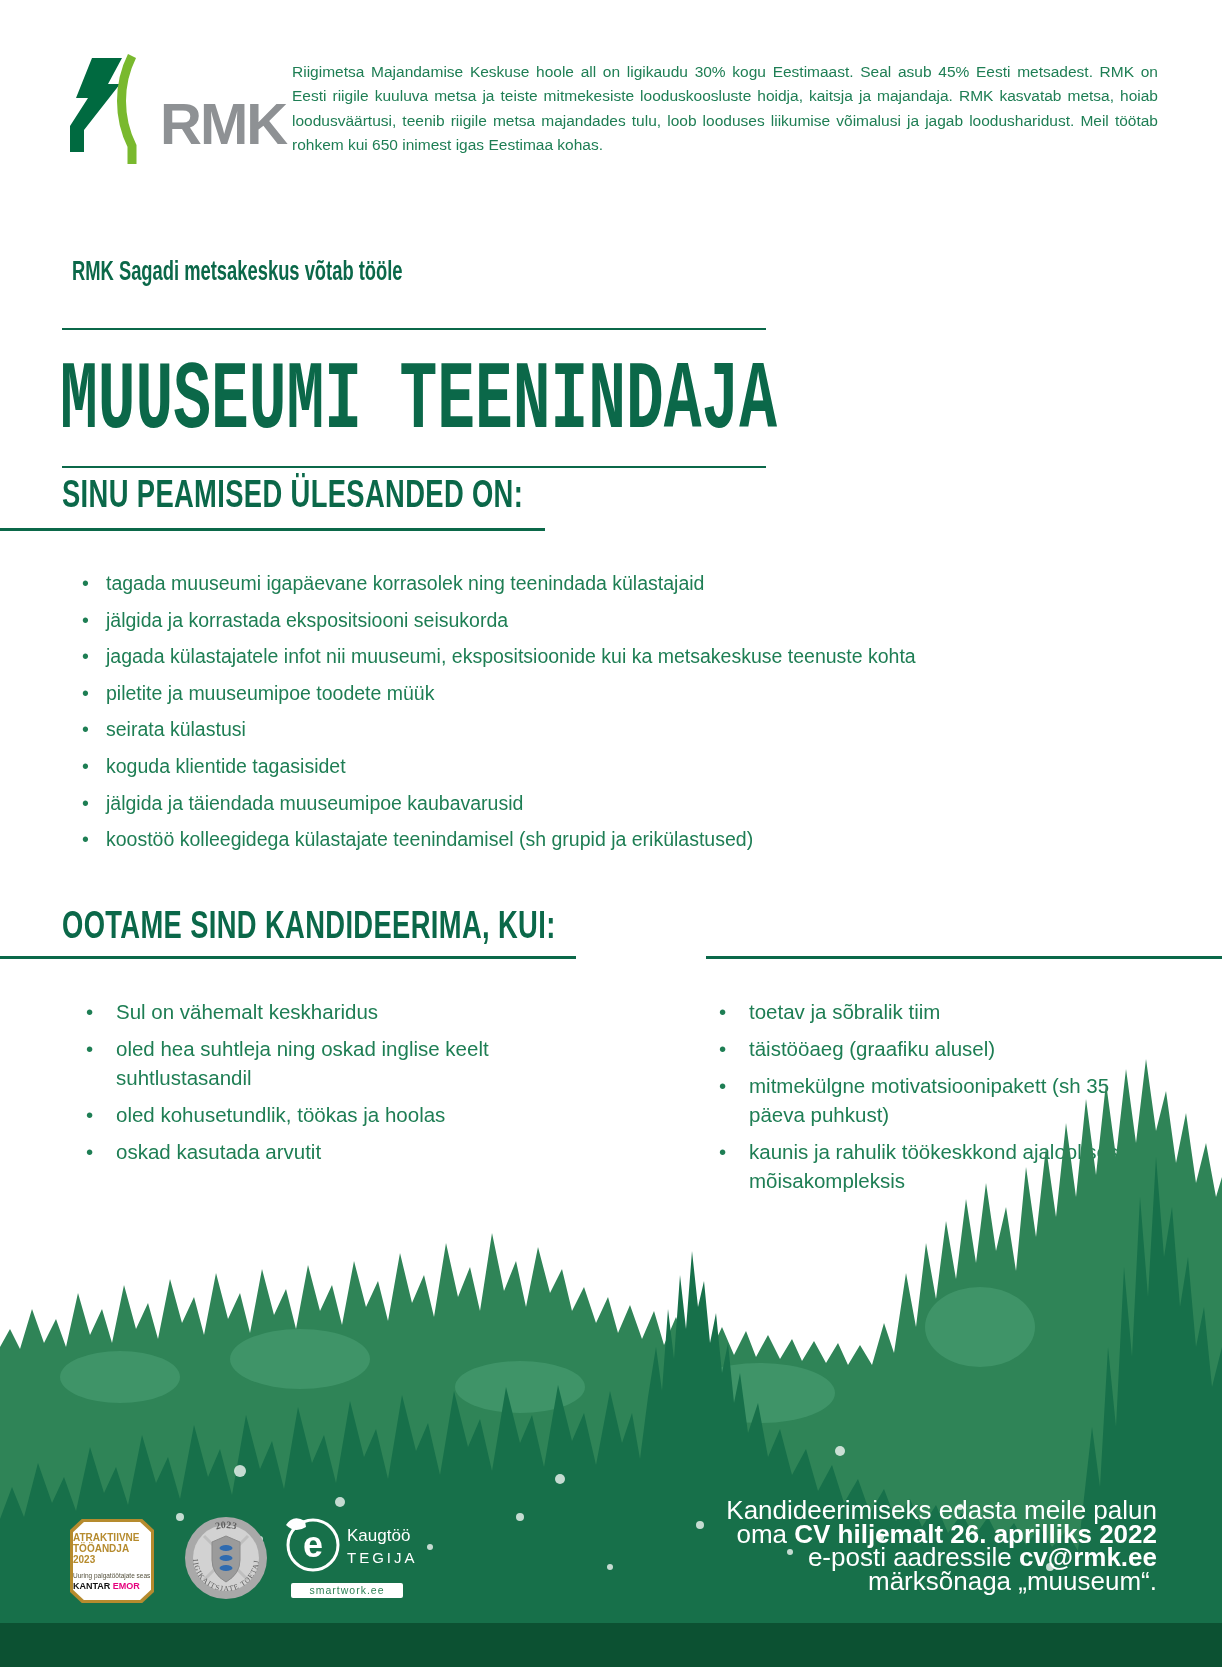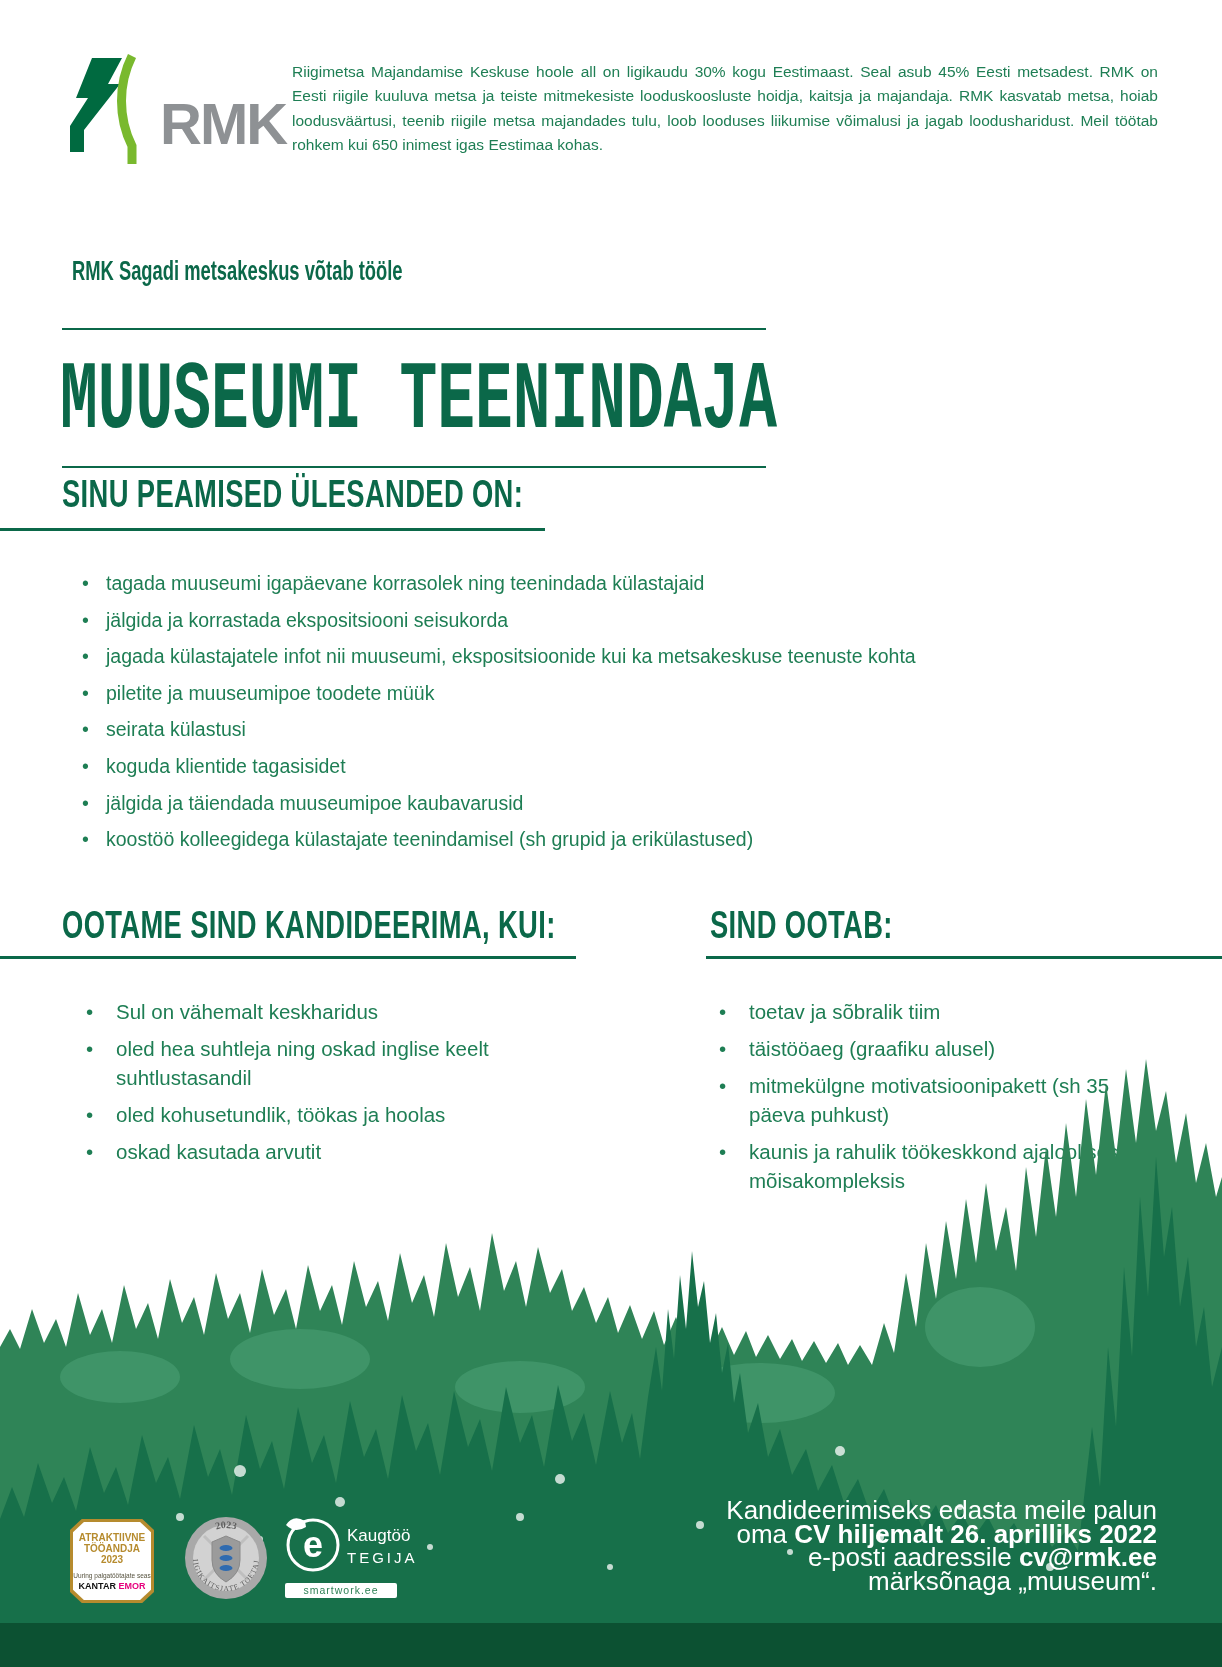--- a/index.html
+++ b/index.html
@@ -55,29 +55,29 @@
          color:#ffffff;font-size:26px;line-height:23.6px;}
   .apply b{font-weight:700;}
   .apply a{color:#ffffff;text-decoration:none;font-weight:700;}
 
   
   .badge-attr{left:70px;top:1519px;width:84px;height:84px;z-index:3;
     background:#b68b2e;
     clip-path:polygon(14% 0,86% 0,100% 13%,100% 87%,86% 100%,14% 100%,0 87%,0 13%);}
   .badge-attr-inner{position:absolute;left:3px;top:3px;right:3px;bottom:3px;background:#ffffff;
     clip-path:polygon(14% 0,86% 0,100% 13%,100% 87%,86% 100%,14% 100%,0 87%,0 13%);
-    text-align:center;}
+    text-align:left;}
   .badge-attr-inner .gold{margin-top:10px;font-size:10px;line-height:11px;font-weight:700;color:#b68b2e;}
   .badge-attr-inner .tiny{margin-top:7px;font-size:6.5px;color:#55513d;}
   .badge-attr-inner .brand{margin-top:2px;font-size:9px;font-weight:700;color:#111111;}
   .badge-attr-inner .brand .emor{color:#e6007d;}
 
   .badge-seal{left:184px;top:1516px;z-index:3;}
   .badge-remote{left:283px;top:1514px;z-index:3;}
-  .smartwork{left:285px;top:1583px;width:112px;height:15px;z-index:3;background:#ffffff;
+  .smartwork{left:291px;top:1583px;width:112px;height:15px;z-index:3;background:#ffffff;
     border-radius:2px;text-align:center;font-size:10.5px;line-height:15px;letter-spacing:1px;color:#2e8155;}
 
   .logo-svg{left:62px;top:54px;z-index:2;}
 </style>
 </head>
 <body>
 
 <div class="page">
 
   <svg class="abs logo-svg" width="230" height="116" viewBox="0 0 230 116">
@@ -118,23 +118,20 @@
     <span class="cond">OOTAME SIND KANDIDEERIMA, KUI:</span>
   </div>
   <div class="abs underline cand-u"></div>
   <ul class="abs plain col-list cand-list">
     <li>Sul on vähemalt keskharidus</li>
     <li>oled hea suhtleja ning oskad inglise keelt suhtlustasandil</li>
     <li>oled kohusetundlik, töökas ja hoolas</li>
     <li>oskad kasutada arvutit</li>
   </ul>
 
-  <div class="abs sec-h offer-h">
-    <span class="cond">SIND OOTAB:</span>
-  </div>
   <div class="abs underline offer-u"></div>
   <ul class="abs plain col-list offer-list">
     <li>toetav ja sõbralik tiim</li>
     <li>täistööaeg (graafiku alusel)</li>
     <li>mitmekülgne motivatsioonipakett (sh 35 päeva puhkust)</li>
     <li>kaunis ja rahulik töökeskkond ajaloolises mõisakompleksis</li>
   </ul>
 
   <svg class="abs forest" width="1222" height="620" viewBox="0 0 1222 620" preserveAspectRatio="none">
     <path fill="#2f8457" d="M0,620 L0,300

